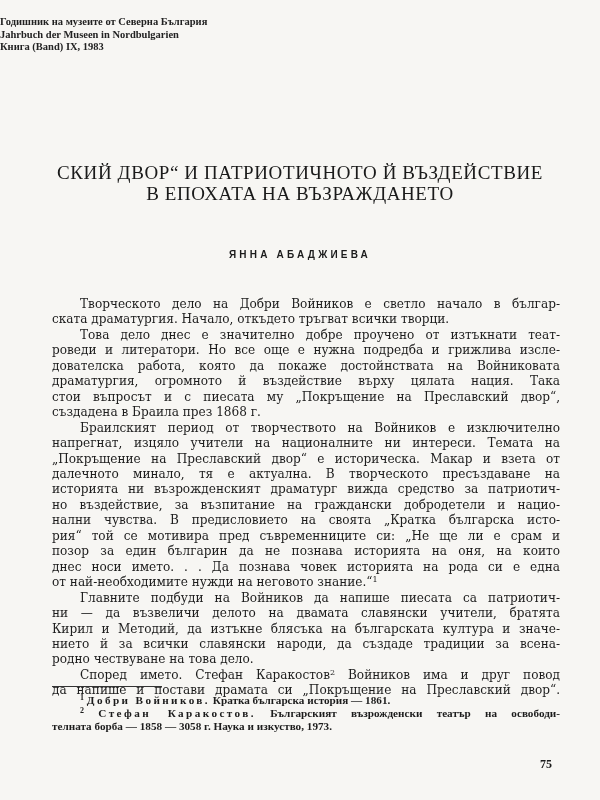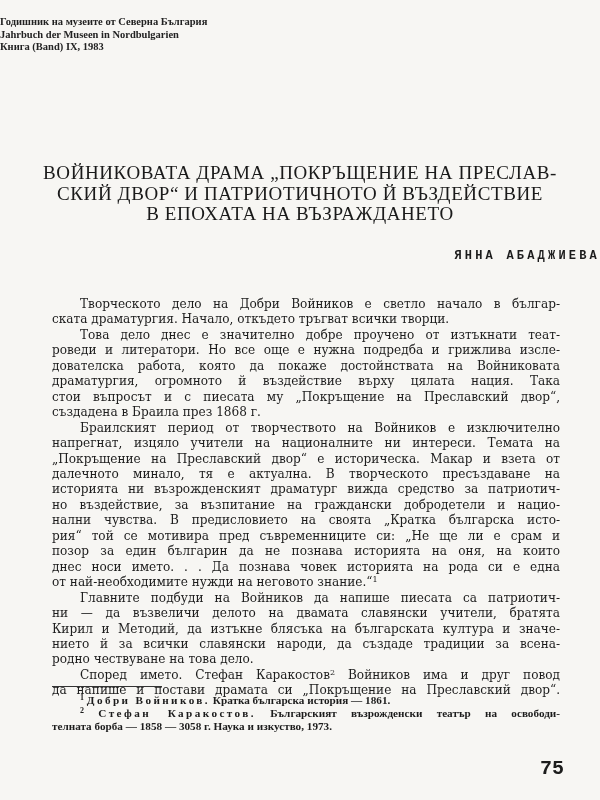--- a/index.html
+++ b/index.html
@@ -14,23 +14,23 @@
     position: absolute; top: 16px; left: 0; width: 600px;
     text-align: left; font-size: 10.5px; line-height: 12.5px;
     font-family: "Liberation Serif", serif; font-weight: bold; color: #222;
   }
   .title {
     position: absolute; top: 163px; left: 40px; width: 520px;
     text-align: center; font-family: "Liberation Serif", serif;
     font-size: 19px; line-height: 20.5px; letter-spacing: 0.6px; color: #1a1a1a;
   }
   .author {
-    position: absolute; top: 249px; left: 0; width: 600px; text-align: right;
-    font-family: Liberation Mono, monospace; font-weight: bold;
-    font-size: 12px; letter-spacing: 3.2px;
+    position: absolute; top: 249px; left: 0; width: 600px; text-align: center;
+    font-family: Liberation Sans, sans-serif; font-weight: bold;
+    font-size: 10px; letter-spacing: 3.2px;
   }
   .body {
     position: absolute; top: 297px; left: 52px; width: 508px;
     font-family: "DejaVu Serif", serif; font-size: 12.1px; line-height: 15.45px;
     text-align: justify;
   }
   .line { display: block; white-space: nowrap; text-align-last: justify; text-align: justify; }
   .line.last { text-align-last: left; }
   .line.indent { padding-left: 28px; }
   sup { font-size: 8px; line-height: 0; vertical-align: 4px; }
@@ -39,34 +39,33 @@
   }
   .footnotes {
     position: absolute; top: 694px; left: 52px; width: 508px;
     font-family: "Liberation Serif", serif; font-size: 11.2px; line-height: 12.8px; font-weight: bold;
   }
   .fn-line { display: block; white-space: nowrap; }
   .fn-line.j { text-align: justify; text-align-last: justify; }
   .spaced { letter-spacing: 2.4px; }
   .pagenum {
     position: absolute; top: 757px; left: 540px;
-    font-family: Liberation Mono, monospace; font-weight: bold; font-size: 20px;
+    font-family: Liberation Serif, serif; font-weight: bold; font-size: 12px;
   }
 </style>
 </head>
 <body>
 
 <div class="header">
   <div>Годишник на музеите от Северна България</div>
   <div>Jahrbuch der Museen  in Nordbulgarien</div>
   <div>Книга  (Band)  IX,  1983</div>
 </div>
 
 <div class="title">
-  <div>ВОЙНИКОВАТА ДРАМА „ПОКРЪЩЕНИЕ НА ПРЕСЛАВ-</div>
   <div>СКИЙ ДВОР“ И ПАТРИОТИЧНОТО Й ВЪЗДЕЙСТВИЕ</div>
   <div>В ЕПОХАТА НА ВЪЗРАЖДАНЕТО</div>
 </div>
 
 <div class="author">ЯННА АБАДЖИЕВА</div>
 
 <div class="body">
   <div>
     <span class="line indent">Творческото дело на Добри Войников е светло начало в българ-</span>
     <span class="line last">ската драматургия. Начало, откъдето тръгват всички творци.</span>

